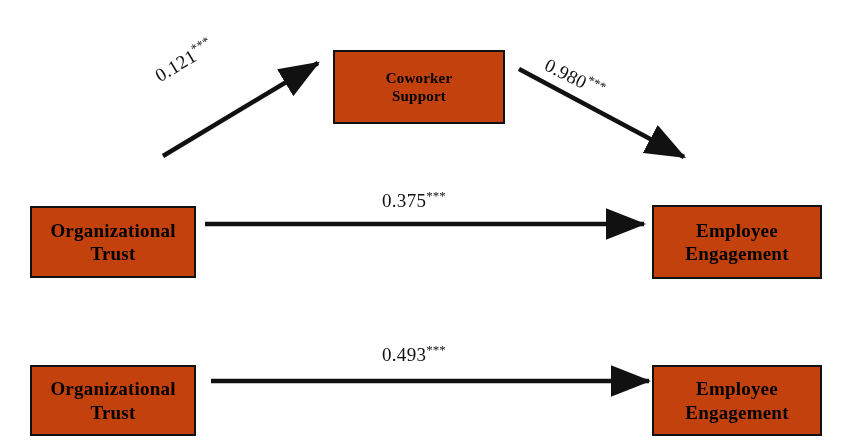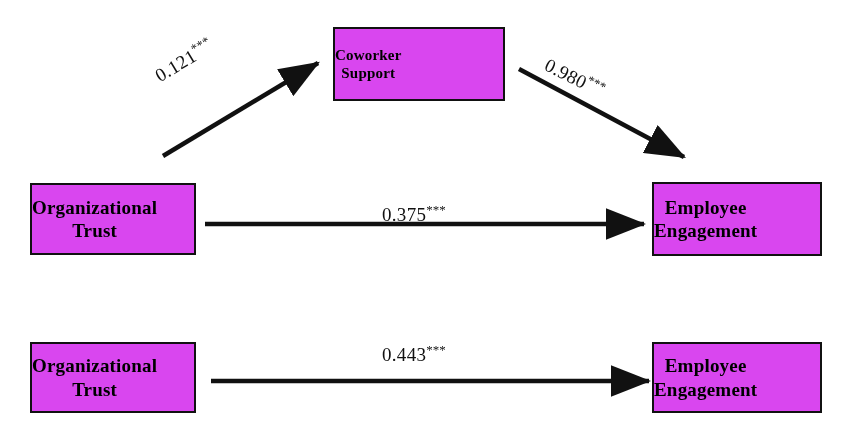--- a/index.html
+++ b/index.html
@@ -10,26 +10,27 @@
     color:#000000;
     overflow:hidden;
   }
   #canvas{position:relative;width:852px;height:446px;}
 
   svg.layer{position:absolute;left:0;top:0;width:852px;height:446px;}
 
   .node-box{
     position:absolute;
     border:2px solid #111111;
-    background:#d946ef;
+    background:#c2410c;
     display:flex;
     align-items:center;
-    justify-content:flex-start;
+    justify-content:center;
     text-align:center;
     box-sizing:border-box;
+    margin-top:23px;
   }
   .node-label{
     font-family:"Liberation Serif", serif;
     font-weight:bold;
     font-size:19px;
     line-height:1.22;
     letter-spacing:0.2px;
     white-space:pre-line;
   }
 
@@ -63,21 +64,21 @@
     left:150px;top:66px;
     transform:rotate(-31deg);
     transform-origin:left top;
   }
   #coef-b{
     left:552px;top:52px;
     transform:rotate(27deg);
     transform-origin:left top;
   }
   #coef-c-prime{
-    left:382px;top:202px;
+    left:382px;top:188px;
   }
   #coef-c{
     left:382px;top:342px;
   }
 </style>
 </head>
 <body>
 
 <div id="canvas">
 
@@ -121,15 +122,15 @@
     <span class="node-label">Employee
 Engagement</span>
   </div>
 
   <div class="coef" id="coef-a"><span>0.121</span><span class="stars">***</span></div>
 
   <div class="coef" id="coef-b"><span>0.980</span><span class="stars">***</span></div>
 
   <div class="coef" id="coef-c-prime"><span>0.375</span><span class="stars">***</span></div>
 
-  <div class="coef" id="coef-c"><span>0.443</span><span class="stars">***</span></div>
+  <div class="coef" id="coef-c"><span>0.493</span><span class="stars">***</span></div>
 
 </div>
 
 </body></html>

